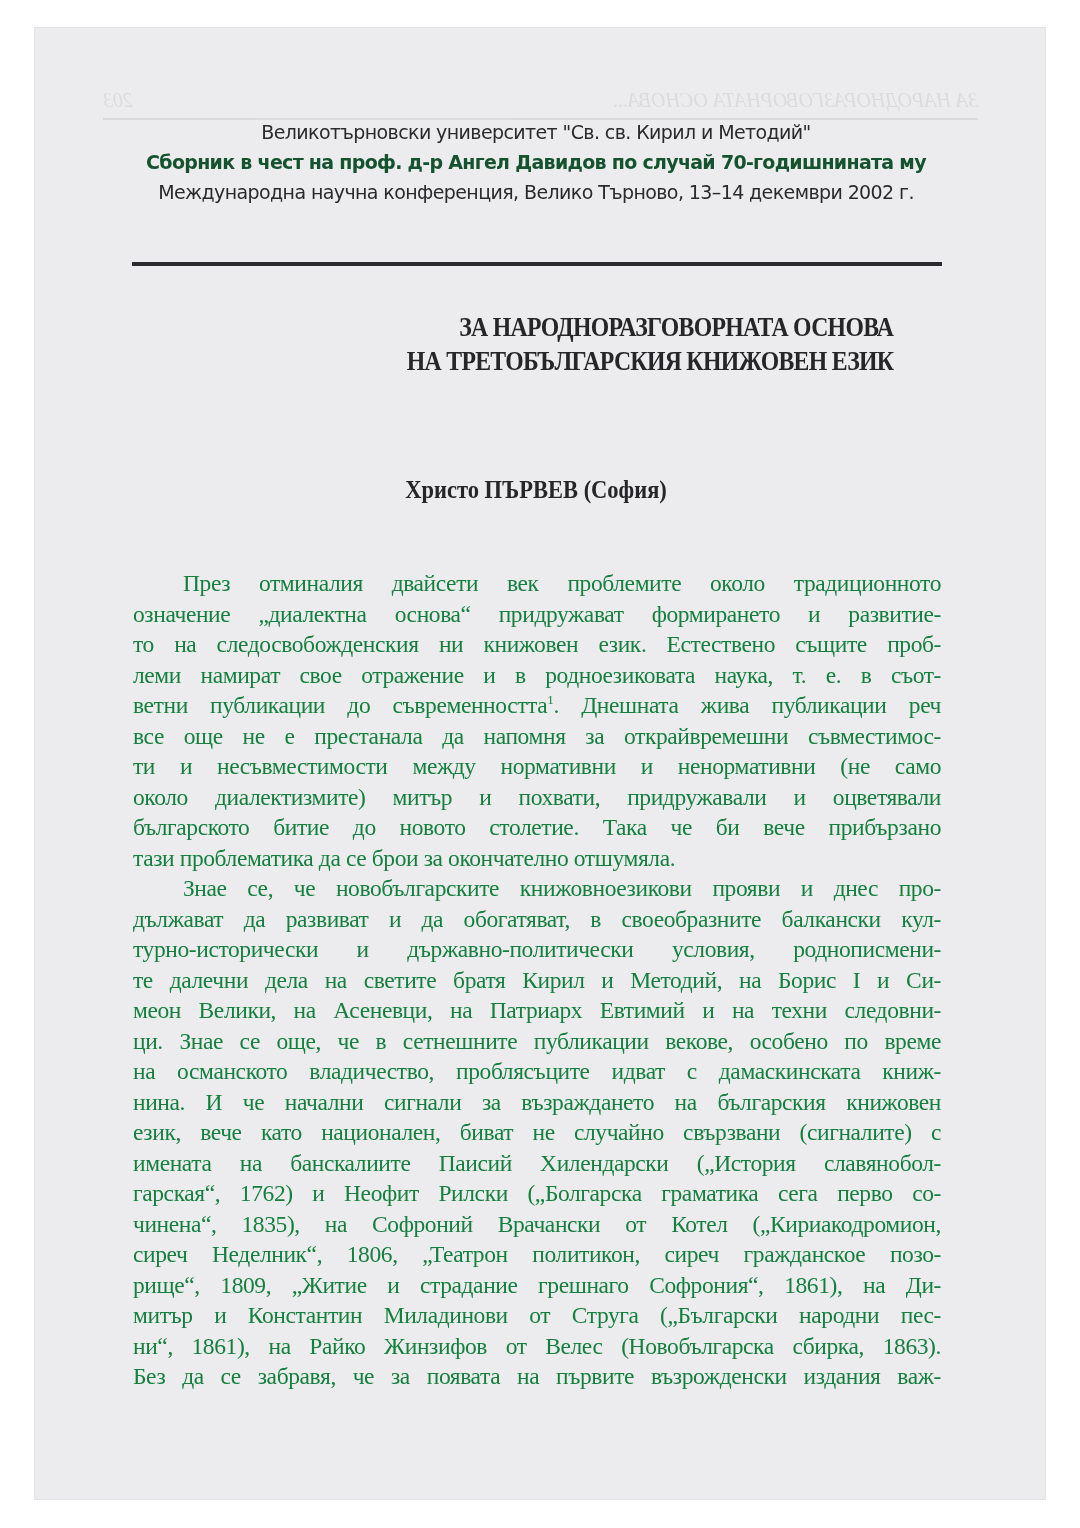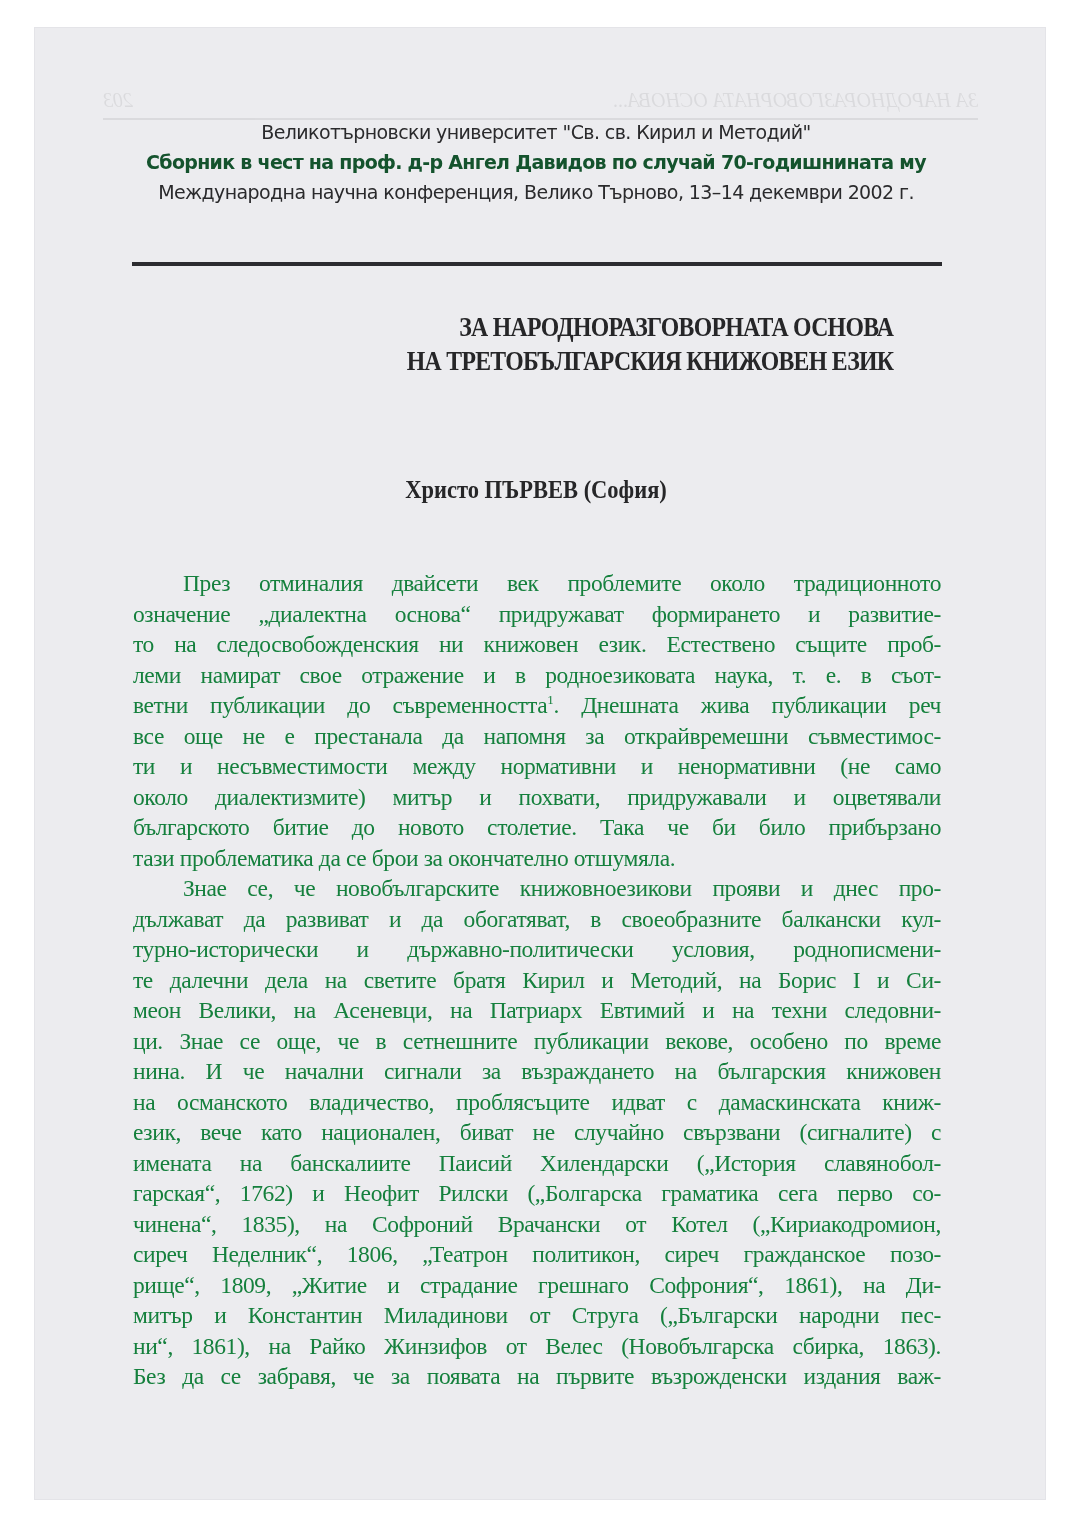--- a/index.html
+++ b/index.html
@@ -177,31 +177,31 @@
   <div class="body-text">
 
     <span class="line indent">През отминалия двайсети век проблемите около традиционното</span>
     <span class="line">означение „диалектна основа“ придружават формирането и развитие-</span>
     <span class="line">то на следосвобожденския ни книжовен език. Естествено същите проб-</span>
     <span class="line">леми намират свое отражение и в родноезиковата наука, т. е. в съот-</span>
     <span class="line"><span>ветни публикации до съвременността</span><sup class="fn">1</sup><span>. Днешната жива публикации реч</span></span>
     <span class="line">все още не е престанала да напомня за открайвремешни съвместимос-</span>
     <span class="line">ти и несъвместимости между нормативни и ненормативни (не само</span>
     <span class="line">около диалектизмите) митър и похвати, придружавали и оцветявали</span>
-    <span class="line">българското битие до новото столетие. Така че би било прибързано</span>
+    <span class="line">българското битие до новото столетие. Така че би вече прибързано</span>
     <span class="line last">тази проблематика да се брои за окончателно отшумяла.</span>
 
     <span class="line indent">Знае се, че новобългарските книжовноезикови прояви и днес про-</span>
     <span class="line">дължават да развиват и да обогатяват, в своеобразните балкански кул-</span>
     <span class="line">турно-исторически и държавно-политически условия, роднописмени-</span>
     <span class="line">те далечни дела на светите братя Кирил и Методий, на Борис I и Си-</span>
     <span class="line">меон Велики, на Асеневци, на Патриарх Евтимий и на техни следовни-</span>
     <span class="line">ци. Знае се още, че в сетнешните публикации векове, особено по време</span>
+    <span class="line">на османското владичество, проблясъците идват с дамаскинската книж-</span>
     <span class="line">нина. И че начални сигнали за възраждането на българския книжовен</span>
-    <span class="line">на османското владичество, проблясъците идват с дамаскинската книж-</span>
     <span class="line">език, вече като национален, биват не случайно свързвани (сигналите) с</span>
     <span class="line">имената на банскалиите Паисий Хилендарски („История славянобол-</span>
     <span class="line">гарская“, 1762) и Неофит Рилски („Болгарска граматика сега перво со-</span>
     <span class="line">чинена“, 1835), на Софроний Врачански от Котел („Кириакодромион,</span>
     <span class="line">сиреч Неделник“, 1806, „Театрон политикон, сиреч гражданское позо-</span>
     <span class="line">рище“, 1809, „Житие и страдание грешнаго Софрония“, 1861), на Ди-</span>
     <span class="line">митър и Константин Миладинови от Струга („Български народни пес-</span>
     <span class="line">ни“, 1861), на Райко Жинзифов от Велес (Новобългарска сбирка, 1863).</span>
     <span class="line">Без да се забравя, че за появата на първите възрожденски издания важ-</span>
   </div>

